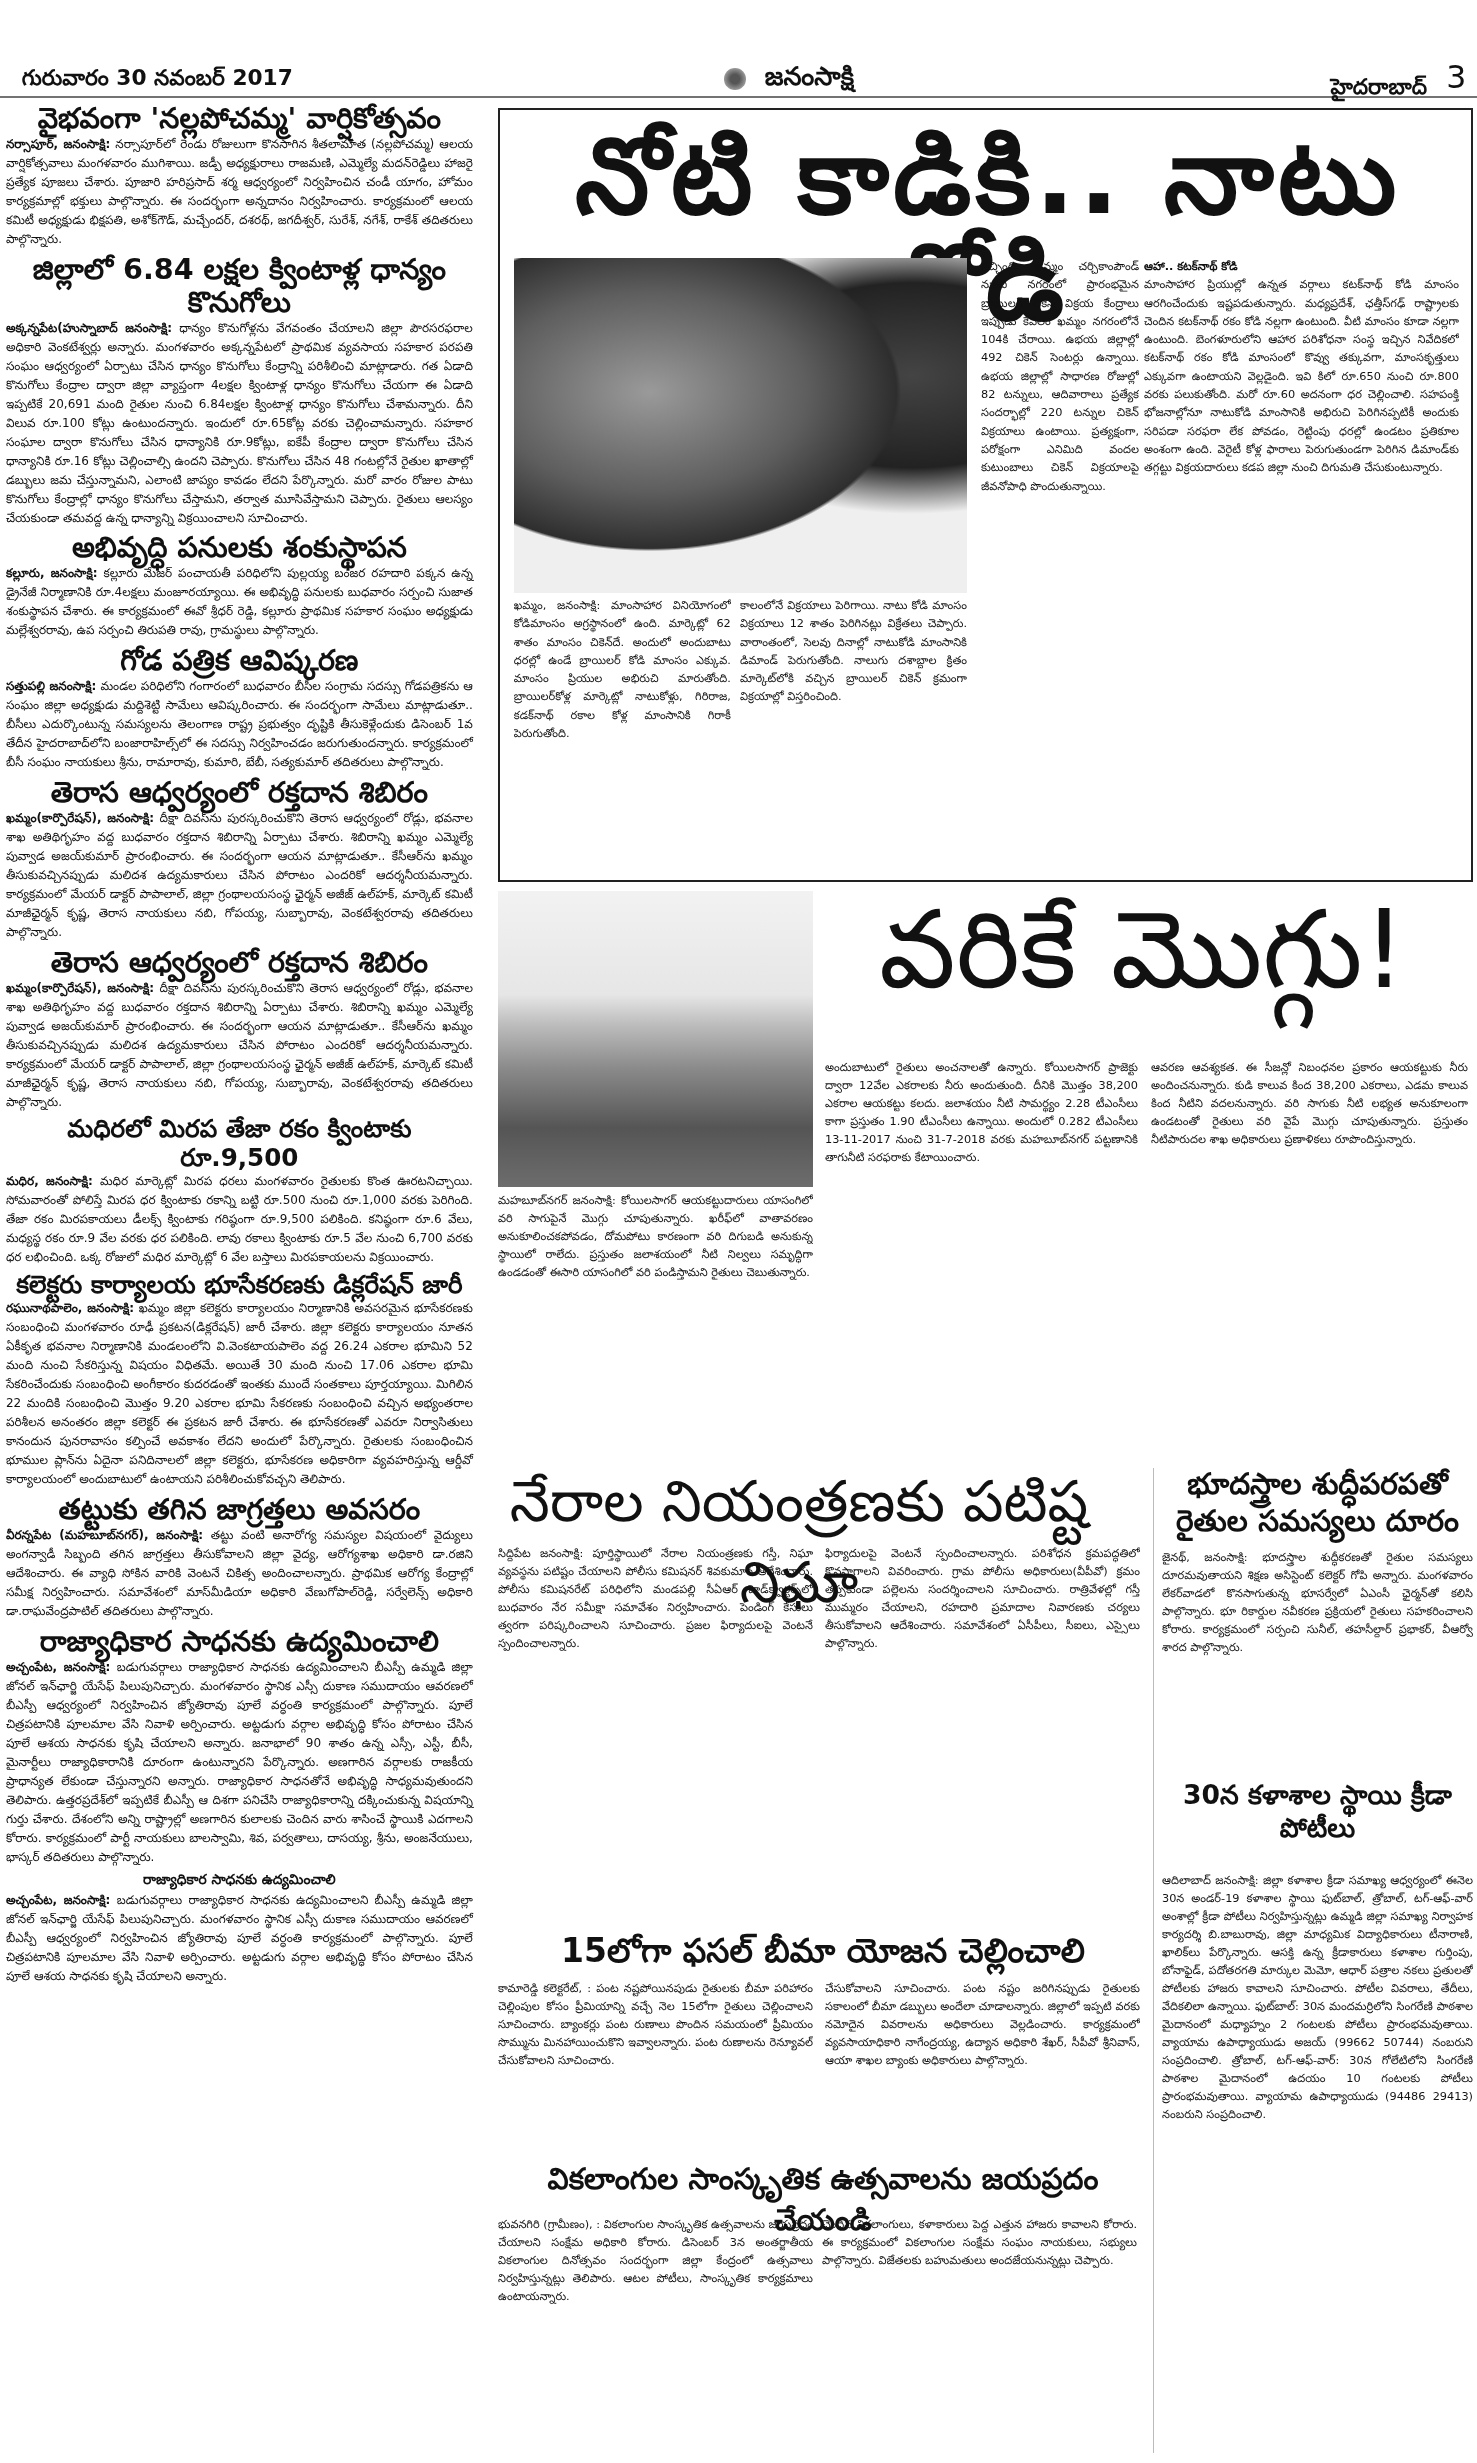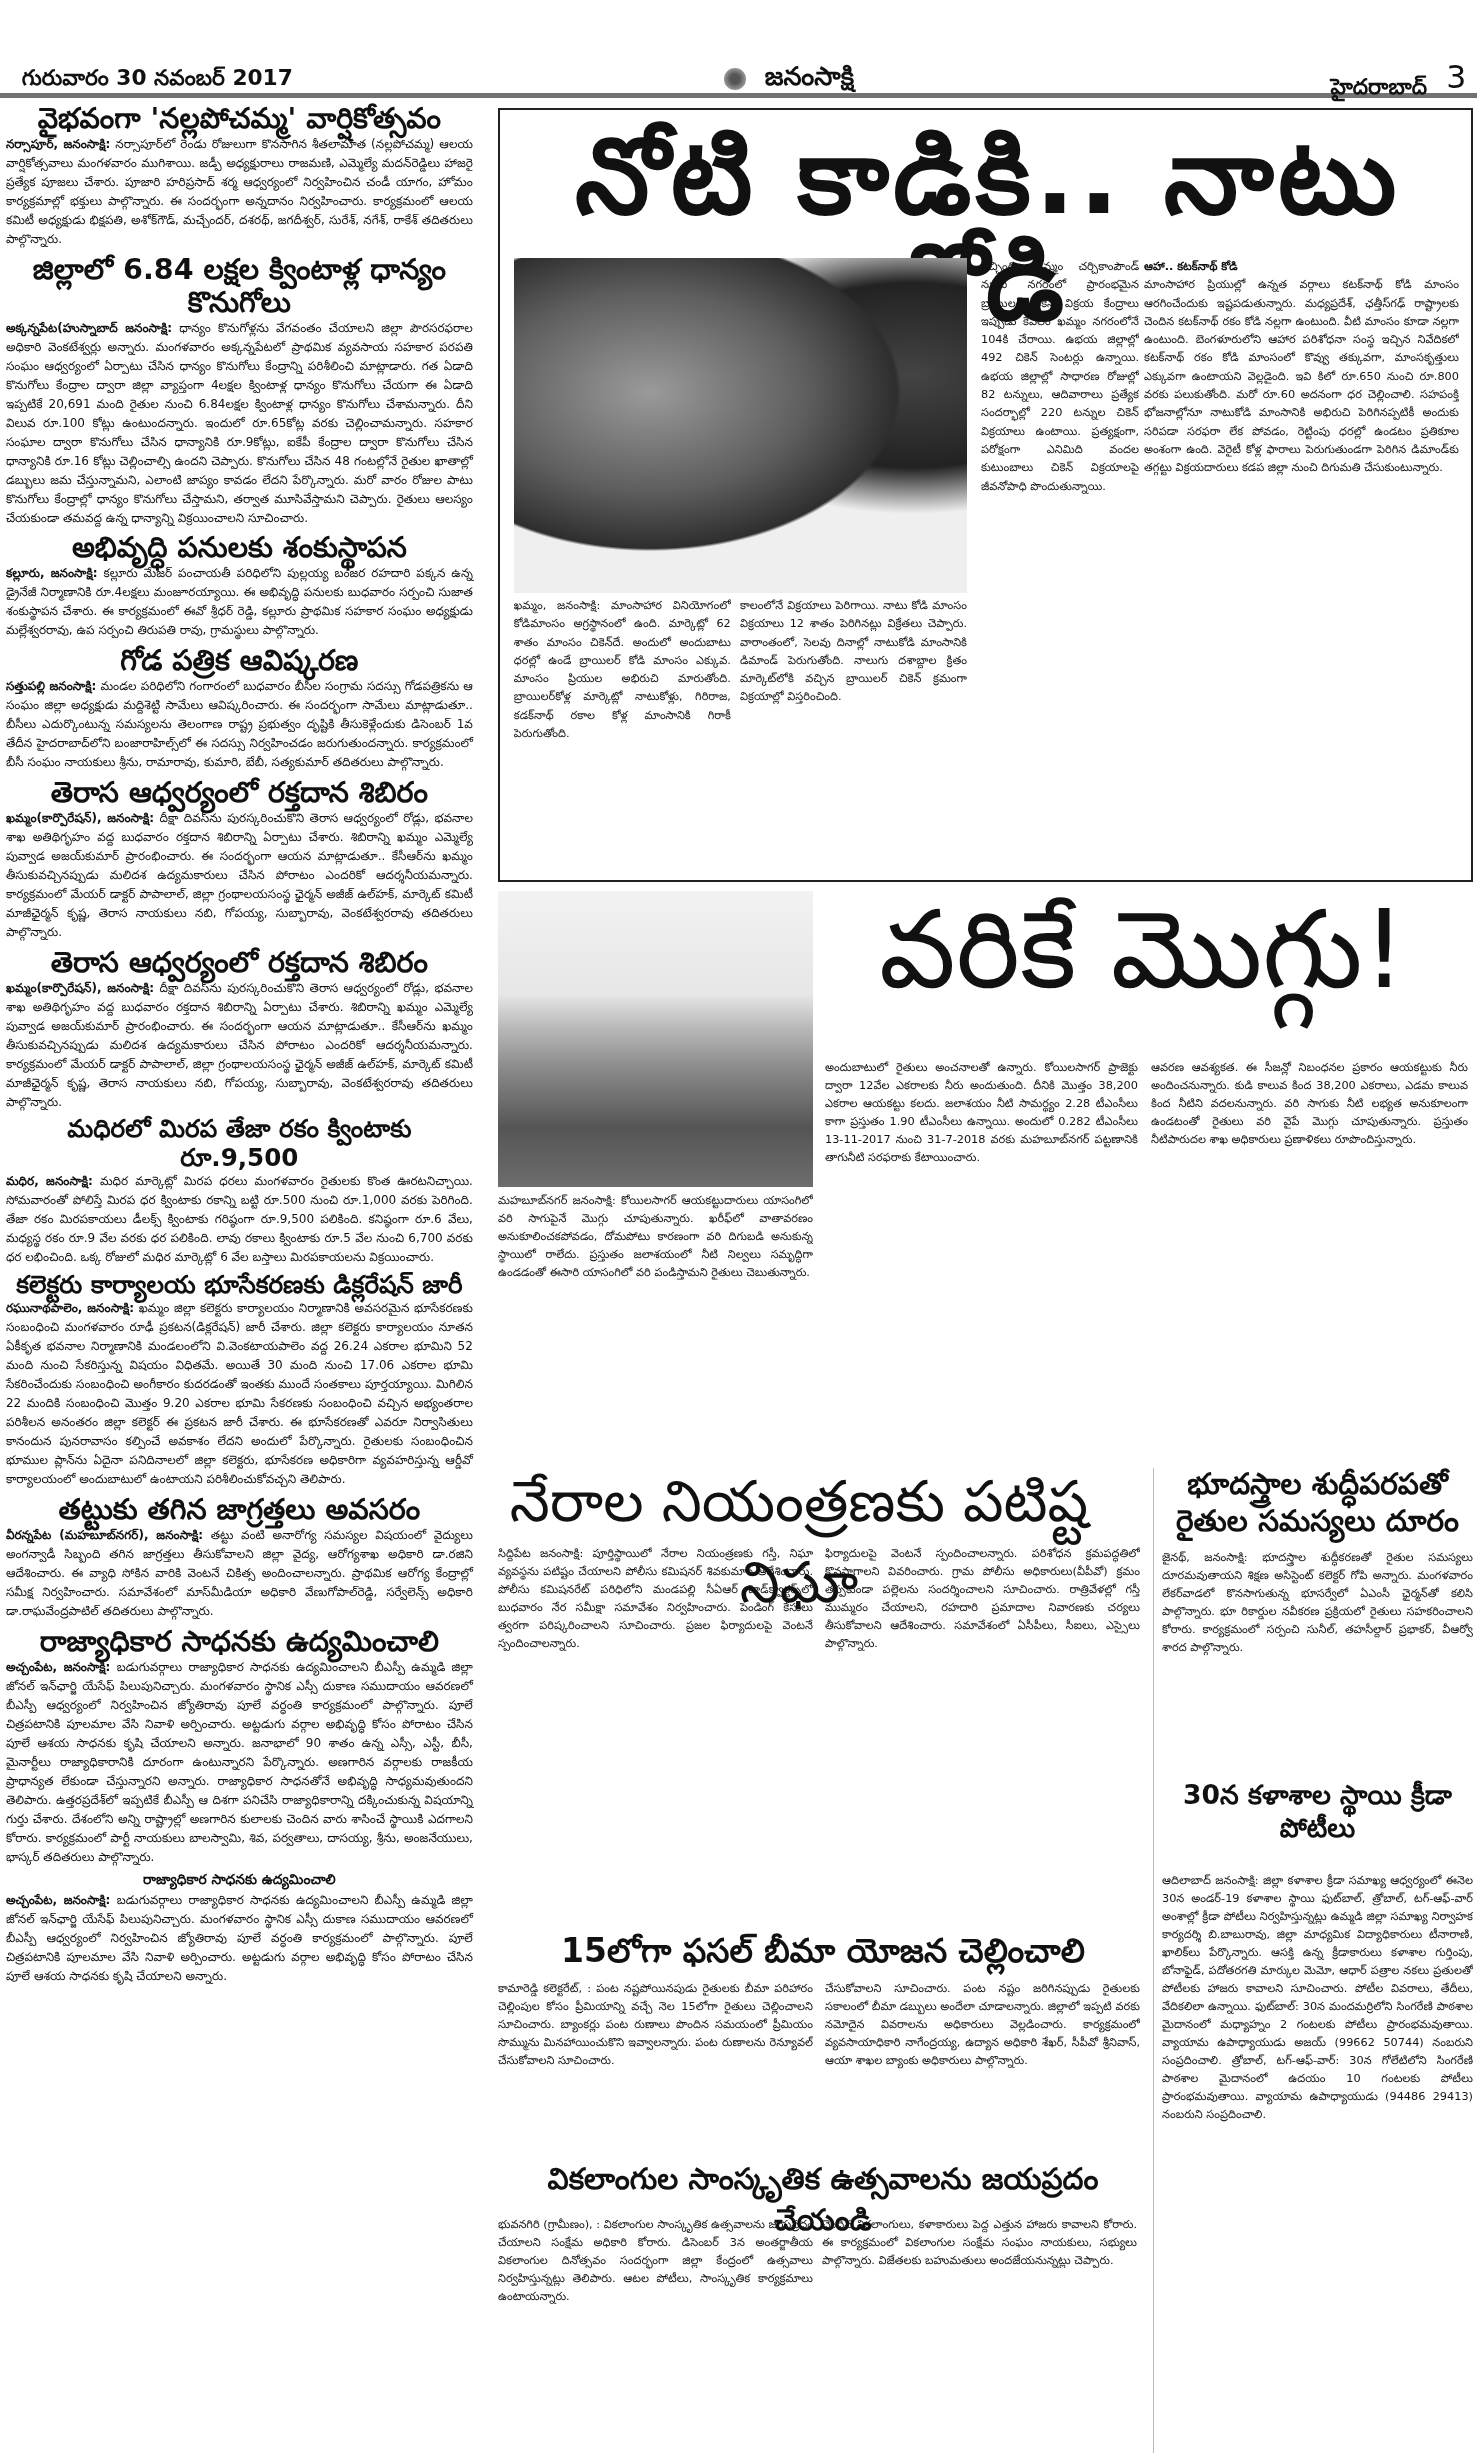--- a/index.html
+++ b/index.html
@@ -1,18 +1,18 @@
 <!DOCTYPE html>
 <html><head>
 <meta charset="utf-8">
 <style>
   * { box-sizing: border-box; margin: 0; padding: 0; }
   html, body { width: 1478px; height: 2464px; background: #fff; overflow: hidden; }
   body { font-family: "DejaVu Sans", sans-serif; color: #111; position: relative; }
-  .masthead { position: absolute; left: 0; top: 59px; width: 1478px; height: 39px; border-bottom: 5px solid #737373; }
+  .masthead { position: absolute; left: 0; top: 59px; width: 1478px; height: 39px; border-bottom: 2px solid #737373; }
   .mh-date { position: absolute; left: 21.7px; top: 5.9px; font-size: 21.7px; font-weight: bold; }
   .mh-logo { position: absolute; left: 724px; top: 2px; font-size: 25.6px; font-weight: bold; display: flex; align-items: center; gap: 19px; }
   .mh-logo .logo-mark { width: 21.7px; height: 21.7px; border-radius: 50%; background: radial-gradient(circle, #555 30%, #999 70%); }
   .mh-city { position: absolute; right: 39px; top: 5.9px; font-size: 21.7px; font-weight: bold; margin-top: 9px; }
   .mh-page { position: absolute; right: 11.8px; top: 0px; font-size: 31.5px; font-weight: normal; }
 
   .col-left { position: absolute; left: 5.9px; top: 102px; width: 467px; }
   .story { margin-bottom: 3.9px; }
   .hl { font-weight: bold; text-align: center; line-height: 1.15; }
   .hl-l { font-size: 28.6px; }

